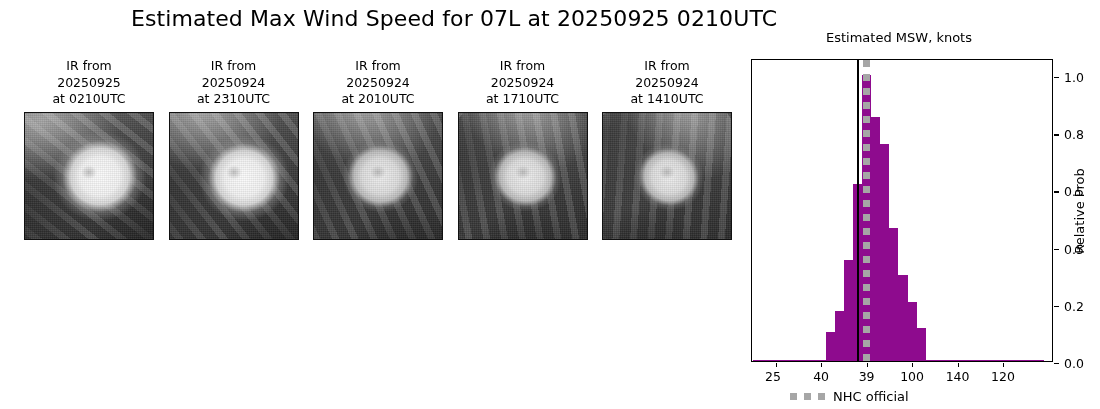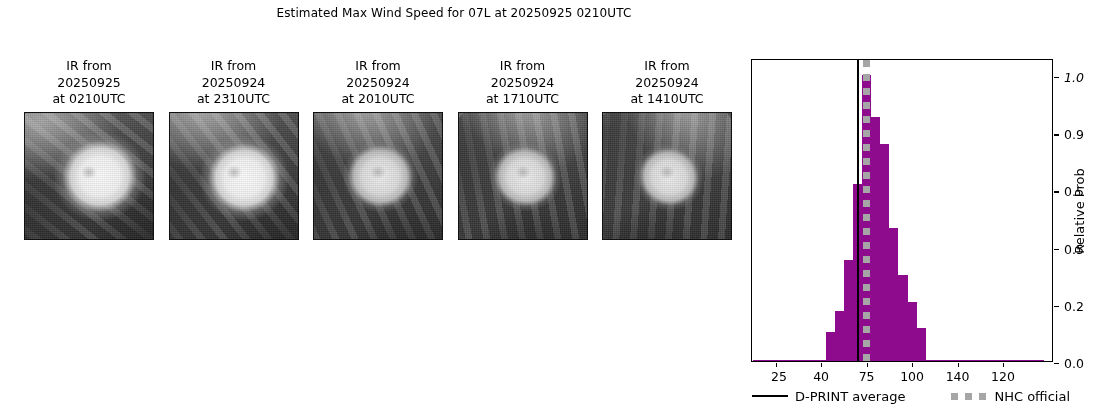--- a/index.html
+++ b/index.html
@@ -1,20 +1,20 @@
 <!DOCTYPE html>
 <html><head>
 <meta charset="utf-8">
 <style>
   html,body{margin:0;padding:0;background:#ffffff;}
   body{width:1100px;height:409px;position:relative;overflow:hidden;
        font-family:"DejaVu Sans","Liberation Sans",sans-serif;color:#000;}
 
   #page-title{position:absolute;left:0;top:6px;width:908px;text-align:center;
-              font-size:12px;letter-spacing:.1px;}
+              font-size:22px;letter-spacing:.1px;}
 
   
   #sat-strip{position:absolute;left:24px;top:58px;width:712px;height:230px;}
   .sat-panel{position:absolute;top:0;width:130px;}
   .sat-caption{font-size:12.5px;line-height:16.5px;text-align:center;white-space:pre-line;}
   .sat-thumb{position:relative;margin-top:4px;width:130px;height:128px;
              border:1px solid #111;box-sizing:border-box;overflow:hidden;background:#3b3b3b;}
   .sat-thumb .layer{position:absolute;inset:0;}
 
   
@@ -133,20 +133,21 @@
         <div class="layer ir-bands" style="transform: rotate(56deg) scale(1.35);"></div>
         <div class="layer ir-spiral" style="transform: rotate(56deg) scale(1.35);"></div>
         <div class="layer ir-core-soft" style="transform: rotate(24deg) scale(0.88);"></div>
         <div class="layer ir-eye"></div>
         <div class="layer ir-grain"></div>
       </div>
     </div>
   </div>
 
 <div id="chart-area">
+  <div id="chart-subtitle">Estimated MSW, knots</div>
   <div id="plot-box">
     <div id="bars">
         <div class="bar" style="left: 0.909639px; width: 9.09639px; height: 1.5px; background: rgb(142, 11, 142);"></div>
         <div class="bar" style="left: 10.006px; width: 9.09639px; height: 1.5px; background: rgb(142, 11, 142);"></div>
         <div class="bar" style="left: 19.1024px; width: 9.09639px; height: 1.5px; background: rgb(142, 11, 142);"></div>
         <div class="bar" style="left: 28.1988px; width: 9.09639px; height: 1.5px; background: rgb(142, 11, 142);"></div>
         <div class="bar" style="left: 37.2952px; width: 9.09639px; height: 1.5px; background: rgb(142, 11, 142);"></div>
         <div class="bar" style="left: 46.3916px; width: 9.09639px; height: 1.5px; background: rgb(142, 11, 142);"></div>
         <div class="bar" style="left: 55.488px; width: 9.09639px; height: 1.5px; background: rgb(142, 11, 142);"></div>
         <div class="bar" style="left: 64.5843px; width: 9.09639px; height: 1.5px; background: rgb(142, 11, 142);"></div>
@@ -171,50 +172,46 @@
         <div class="bar" style="left: 237.416px; width: 9.09639px; height: 1.5px; background: rgb(142, 11, 142);"></div>
         <div class="bar" style="left: 246.512px; width: 9.09639px; height: 1.5px; background: rgb(142, 11, 142);"></div>
         <div class="bar" style="left: 255.608px; width: 9.09639px; height: 1.5px; background: rgb(142, 11, 142);"></div>
         <div class="bar" style="left: 264.705px; width: 9.09639px; height: 1.5px; background: rgb(142, 11, 142);"></div>
         <div class="bar" style="left: 273.801px; width: 9.09639px; height: 1.5px; background: rgb(142, 11, 142);"></div>
         <div class="bar" style="left: 282.898px; width: 9.09639px; height: 1.5px; background: rgb(142, 11, 142);"></div>
         <div class="vline solid" style="left: 104.518px; background: rgb(0, 0, 0);"></div>
         <div class="vline dotted" style="left: 111.114px;"></div>
       </div>
   <div class="xtick" style="left: 23.6506px;"></div>
-      <div class="xlabel" style="left: 27px;">25</div>
+      <div class="xlabel" style="left: 21px;">25</div>
       <div class="xtick" style="left: 69.1325px;"></div>
       <div class="xlabel" style="left: 69.1325px;">40</div>
       <div class="xtick" style="left: 114.614px;"></div>
-      <div class="xlabel" style="left: 114.614px;">75</div>
+      <div class="xlabel" style="left: 114.614px;">39</div>
       <div class="xtick" style="left: 160.096px;"></div>
       <div class="xlabel" style="left: 160.096px;">100</div>
       <div class="xtick" style="left: 205.578px;"></div>
       <div class="xlabel" style="left: 205.578px;">140</div>
       <div class="xtick" style="left: 251.06px;"></div>
       <div class="xlabel" style="left: 251.06px;">120</div>
       <div class="ytick" style="top: 303px;"></div>
       <div class="ylabel" style="top: 303px;">0.0</div>
       <div class="ytick" style="top: 245.83px;"></div>
       <div class="ylabel" style="top: 245.83px;">0.2</div>
       <div class="ytick" style="top: 188.66px;"></div>
       <div class="ylabel" style="top: 188.66px;">0.5</div>
       <div class="ytick" style="top: 131.491px;"></div>
       <div class="ylabel" style="top: 131.491px;">0.5</div>
       <div class="ytick" style="top: 74.3208px;"></div>
-      <div class="ylabel" style="top: 74.3208px;">0.9</div>
+      <div class="ylabel" style="top: 74.3208px;">0.8</div>
       <div class="ytick" style="top: 17.1509px;"></div>
-      <div class="ylabel" style="top: 17.1509px; font-style: italic;">1.0</div>
+      <div class="ylabel" style="top: 17.1509px;">1.0</div>
     </div>
   <div id="yaxis-title">Relative Prob</div>
 </div>
 
 <div id="legend">
-    <div class="legend-item">
-      <div class="legend-swatch-line" style="background: rgb(0, 0, 0);"></div>
-      <span>D-PRINT average</span>
-    </div>
     <div class="legend-gap"></div>
     <div class="legend-item">
       <div class="legend-swatch-dotted"></div>
       <span>NHC official</span>
     </div>
   </div>
 
 </body></html>

